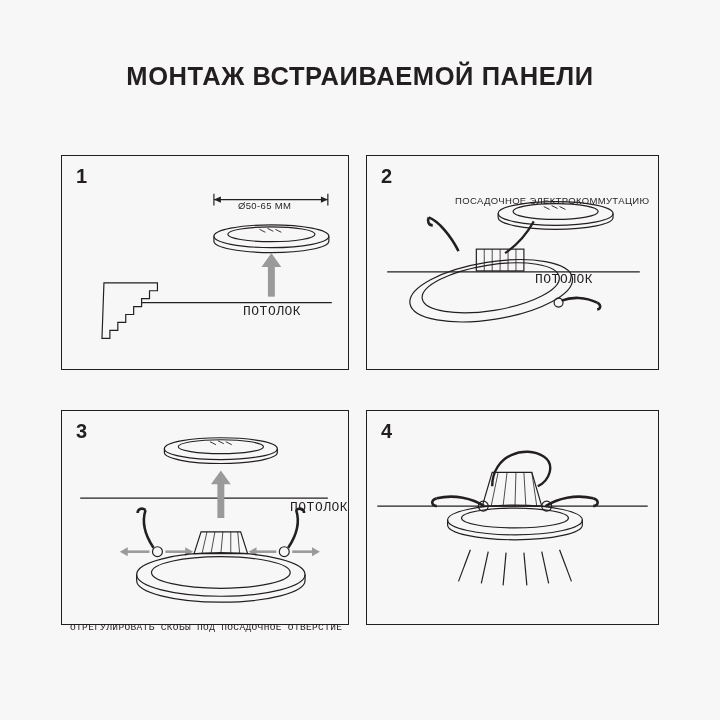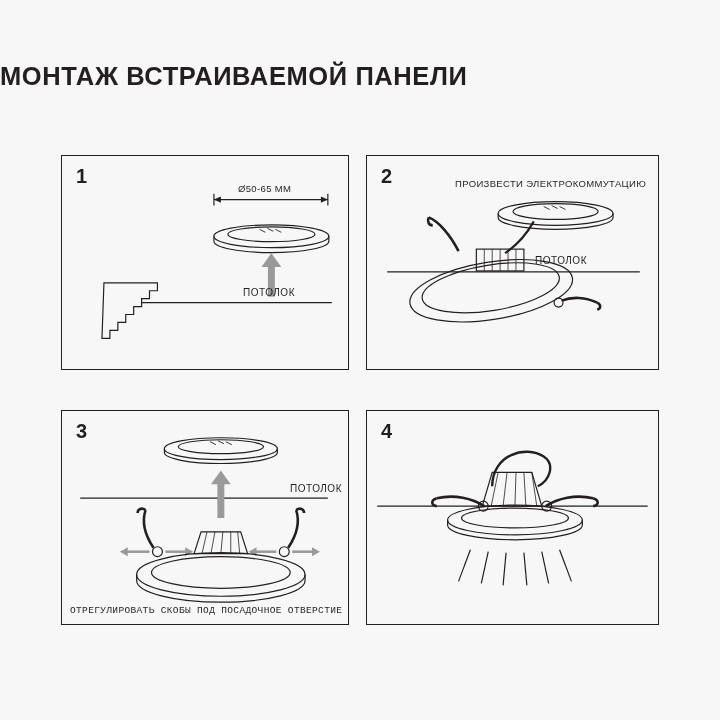--- a/index.html
+++ b/index.html
@@ -18,20 +18,21 @@
     position: relative;
     width: 720px;
     height: 720px;
     box-sizing: border-box;
   }
   .title {
     position: absolute;
     top: 62px;
     left: 0;
     width: 720px;
+    text-align: center;
     font-size: 25.5px;
     font-weight: bold;
     letter-spacing: 0.6px;
     color: #231f20;
   }
   .grid {
     position: absolute;
     top: 155px;
     left: 61px;
     width: 598px;
@@ -55,22 +56,23 @@
     font-size: 20px;
     font-weight: bold;
     color: #231f20;
   }
   .cap {
     position: absolute;
     font-size: 9.5px;
     letter-spacing: 0.35px;
     color: #231f20;
     white-space: nowrap;
-  }
-  .cap-ceiling { font-size: 10px; letter-spacing: 0.5px; }
+    margin-top: 17px;
+  }
+  .cap-ceiling { font-size: 13px; letter-spacing: 0.5px; font-family: Liberation Mono, monospace; }
   .svgbox {
     position: absolute;
     inset: 0;
     width: 100%;
     height: 100%;
   }
   svg { display: block; }
 </style>
 </head>
 <body>
@@ -143,21 +145,21 @@
 
           <ellipse cx="125" cy="136" rx="83" ry="29" transform="rotate(-9 125 136)"></ellipse>
           <ellipse cx="125" cy="133" rx="70" ry="23" transform="rotate(-9 125 136)"></ellipse>
 
           <path d="M196 146 C 206 142, 220 142, 232 148" stroke-width="2.6"></path>
           <path d="M232 148 C 236 150, 236 154, 232 155" stroke-width="2.6"></path>
           <circle cx="193" cy="148" r="4.5"></circle>
         </g>
       </svg>
 
-      <div class="cap" style="left:88px; top:22px;">ПРОИЗВЕСТИ ЭЛЕКТРОКОММУТАЦИЮ</div>
+      <div class="cap" style="left:88px; top:22px;">ПОСАДОЧНОЕ ЭЛЕКТРОКОММУТАЦИЮ</div>
       <div class="cap cap-ceiling" style="left:168px; top:99px;">ПОТОЛОК</div>
     </div>
 
     <div class="panel p3">
       <div class="step-num">3</div>
 
       <svg class="svgbox" viewBox="0 0 288 215">
         <g fill="none" stroke="#231f20" stroke-width="1.2">
 
           <ellipse cx="160" cy="38" rx="57" ry="11"></ellipse>

